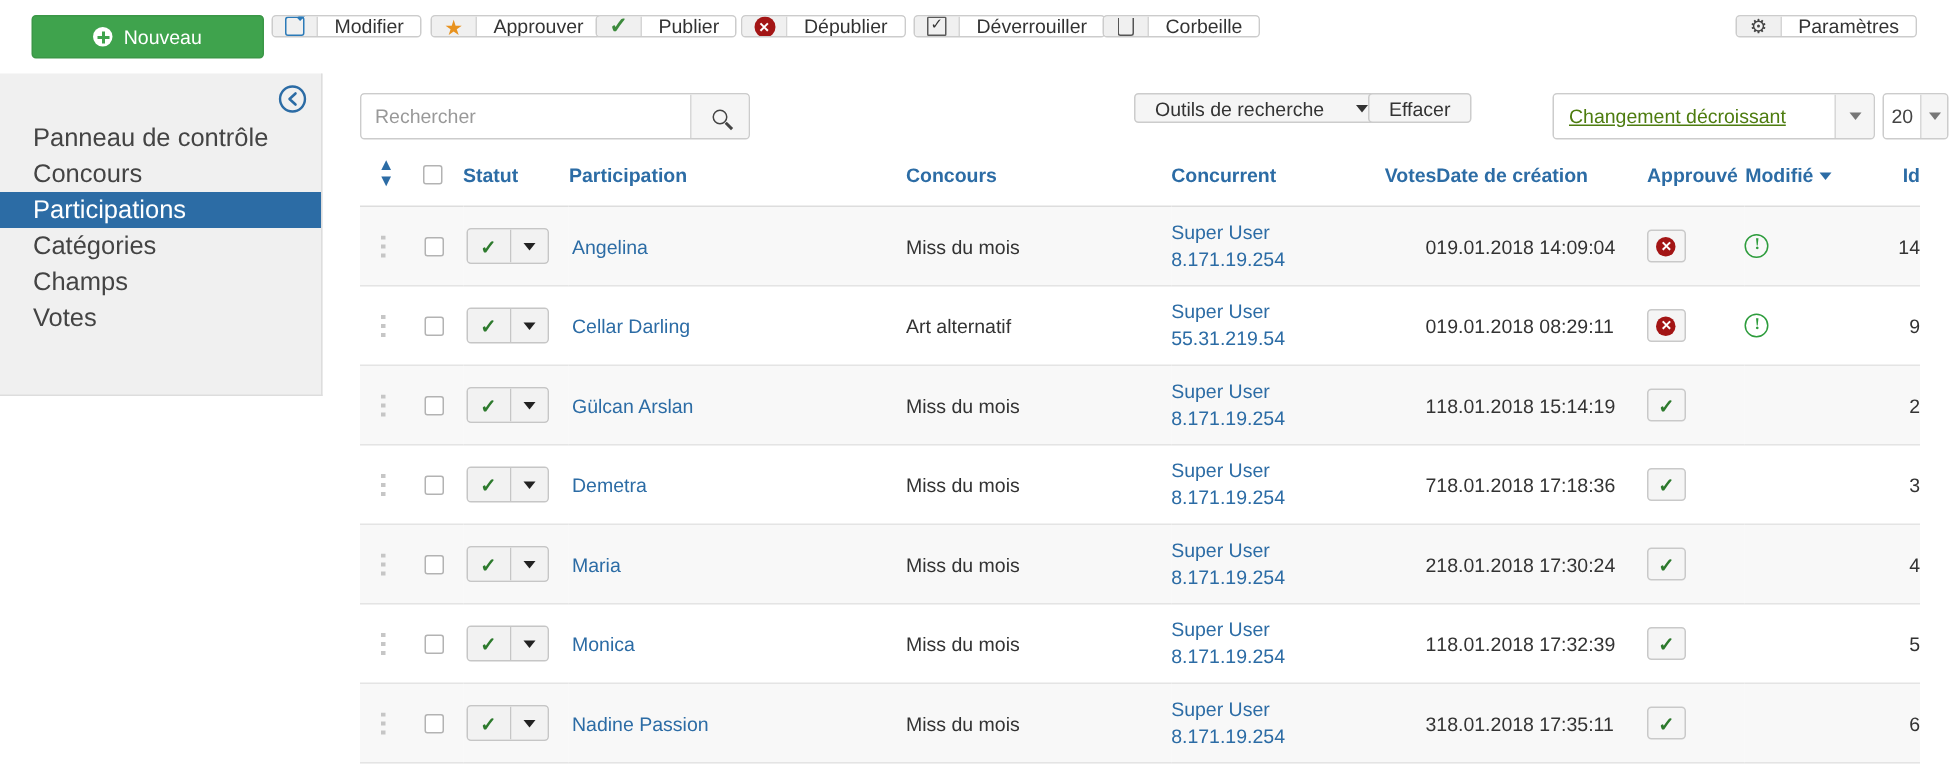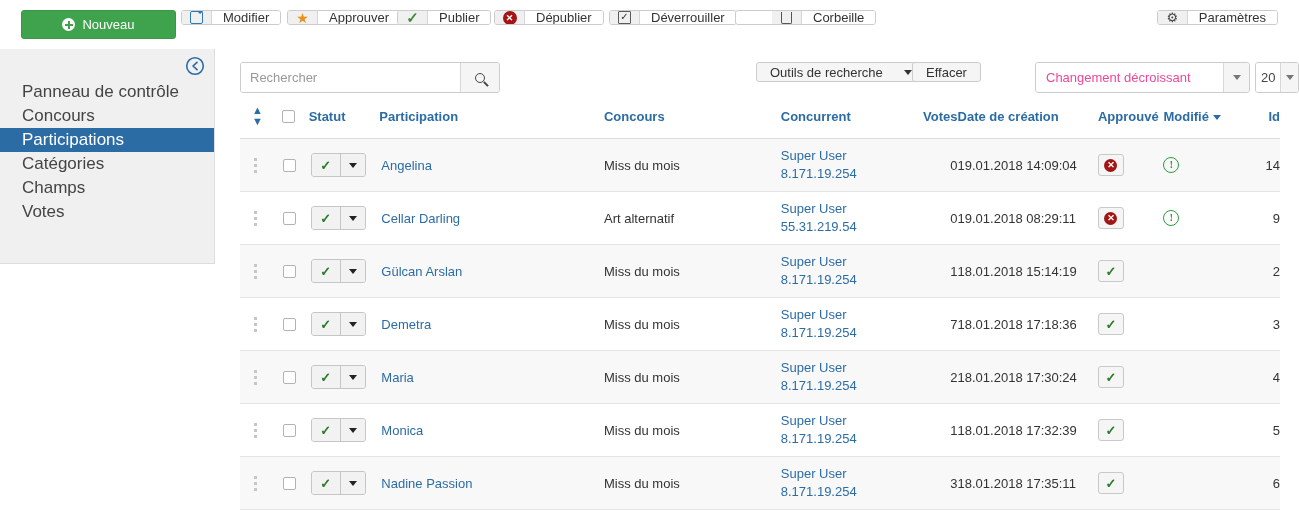--- a/index.html
+++ b/index.html
@@ -137,21 +137,21 @@
     padding: 0 13px; cursor: pointer; white-space: nowrap; text-align: right;
   }
   .caret { width:0;height:0;border-left:4px solid transparent;border-right:4px solid transparent;border-top:5px solid #333; }
 
   #sortsel {
     position: absolute; right: 49px; top: 13px;
     width: 215px; height: 31px;
     display: flex; align-items: stretch;
     border: 1px solid #cccccc; border-radius: 3px; overflow: hidden; cursor: pointer;
   }
-  #sortsel .val { flex:1; background:#fff; display:flex; align-items:center; padding:0 10px; font-size:13px; color:#ec4899; white-space:nowrap;}
+  #sortsel .val { flex:1; background:#fff; display:flex; align-items:center; padding:0 10px; font-size:13px; color:#4d7c0f; white-space:nowrap;text-decoration:underline;}
   #sortsel .arw, #limitsel .arw { width:26px; background:#f5f5f5; border-left:1px solid #d8d8d8; display:flex;align-items:center;justify-content:center;}
   .caret-gray { width:0;height:0;border-left:4px solid transparent;border-right:4px solid transparent;border-top:5px solid #777; }
 
   #limitsel {
     position: absolute; right: 0; top: 13px;
     width: 44px; height: 31px;
     display: flex; align-items: stretch;
     border: 1px solid #cccccc; border-radius: 3px; overflow: hidden; cursor: pointer;
   }
   #limitsel .val { flex:1; background:#fff; display:flex;align-items:center;padding:0 5px;font-size:13px;color:#444; }
@@ -269,21 +269,21 @@
     <span class="tlabel">Dépublier</span>
   </div>
 
   <div class="tgroup" style="left:609px;">
     <span class="ticon">
         <span class="ic-checkbox">✓</span>
       </span>
     <span class="tlabel">Déverrouiller</span>
   </div>
 
-  <div class="tgroup" style="left:735px;padding-left:36px;">
+  <div class="tgroup" style="left:735px;">
     <span class="ticon">
         <span class="ic-trash"></span>
       </span>
     <span class="tlabel">Corbeille</span>
   </div>
 
   <div class="tgroup" style="right:21px;">
     <span class="ticon">
         <span class="ic-gear">⚙</span>
       </span>

